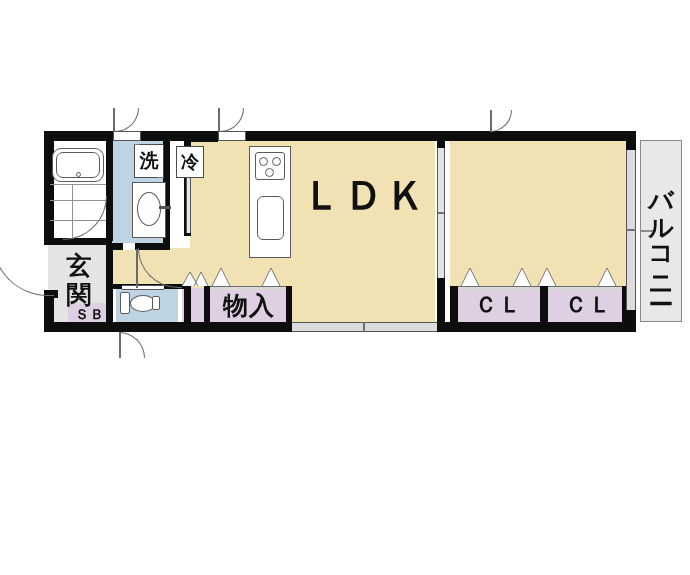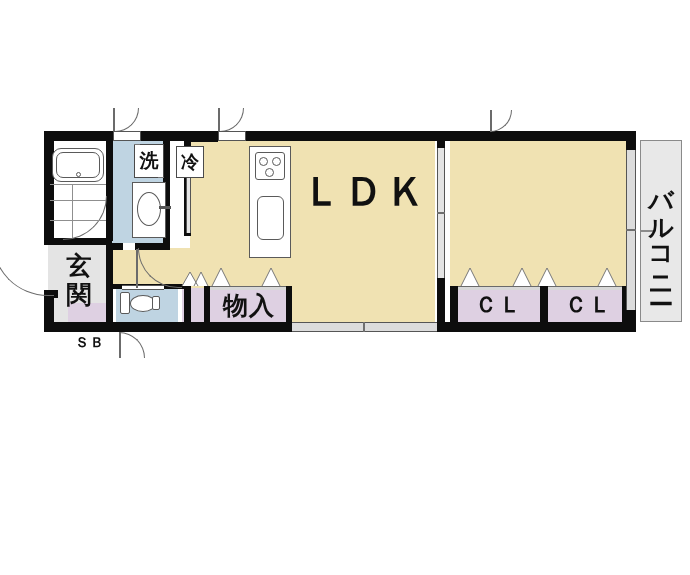--- a/index.html
+++ b/index.html
@@ -198,30 +198,30 @@
       <path d="M194,286 L201,272 L208,286"></path>
       <path d="M212,286 L221,268 L230,286"></path>
       <path d="M262,286 L271,268 L280,286"></path>
       <path d="M461,286 L470,268 L479,286"></path>
       <path d="M513,286 L522,268 L531,286"></path>
       <path d="M538,286 L547,268 L556,286"></path>
       <path d="M598,286 L607,268 L616,286"></path>
     </g>
   </svg>
 
-  <div class="lbl" style="left:300px;top:172px;width:130px;height:46px;font-size:40px;letter-spacing:2px;font-family:Liberation Mono, monospace;">ＬＤＫ</div>
+  <div class="lbl" style="left:300px;top:172px;width:130px;height:46px;font-size:40px;letter-spacing:2px;">ＬＤＫ</div>
 
 
   <div class="lbl" style="left:56px;top:244px;width:46px;height:72px;font-size:25px;flex-direction:column;line-height:1.18;">玄
 関</div>
 
   <div class="lbl" style="left:646px;top:146px;width:30px;height:170px;font-size:25px;
               writing-mode:vertical-rl;text-orientation:upright;letter-spacing:1px;">バルコニー</div>
 
   <div class="lbl" style="left:212px;top:290px;width:74px;height:30px;font-size:25px;letter-spacing:1px;">物入</div>
 
   <div class="lbl" style="left:466px;top:291px;width:66px;height:28px;font-size:22px;letter-spacing:2px;">ＣＬ</div>
   <div class="lbl" style="left:556px;top:291px;width:66px;height:28px;font-size:22px;letter-spacing:2px;">ＣＬ</div>
 
-  <div class="lbl" style="left:68px;top:303px;width:44px;height:21px;font-size:14px;letter-spacing:1px;margin-top:28px;">ＳＢ</div>
+  <div class="lbl" style="left:68px;top:303px;width:44px;height:21px;font-size:14px;letter-spacing:1px;">ＳＢ</div>
 
 
 </div>
 
 </body></html>

